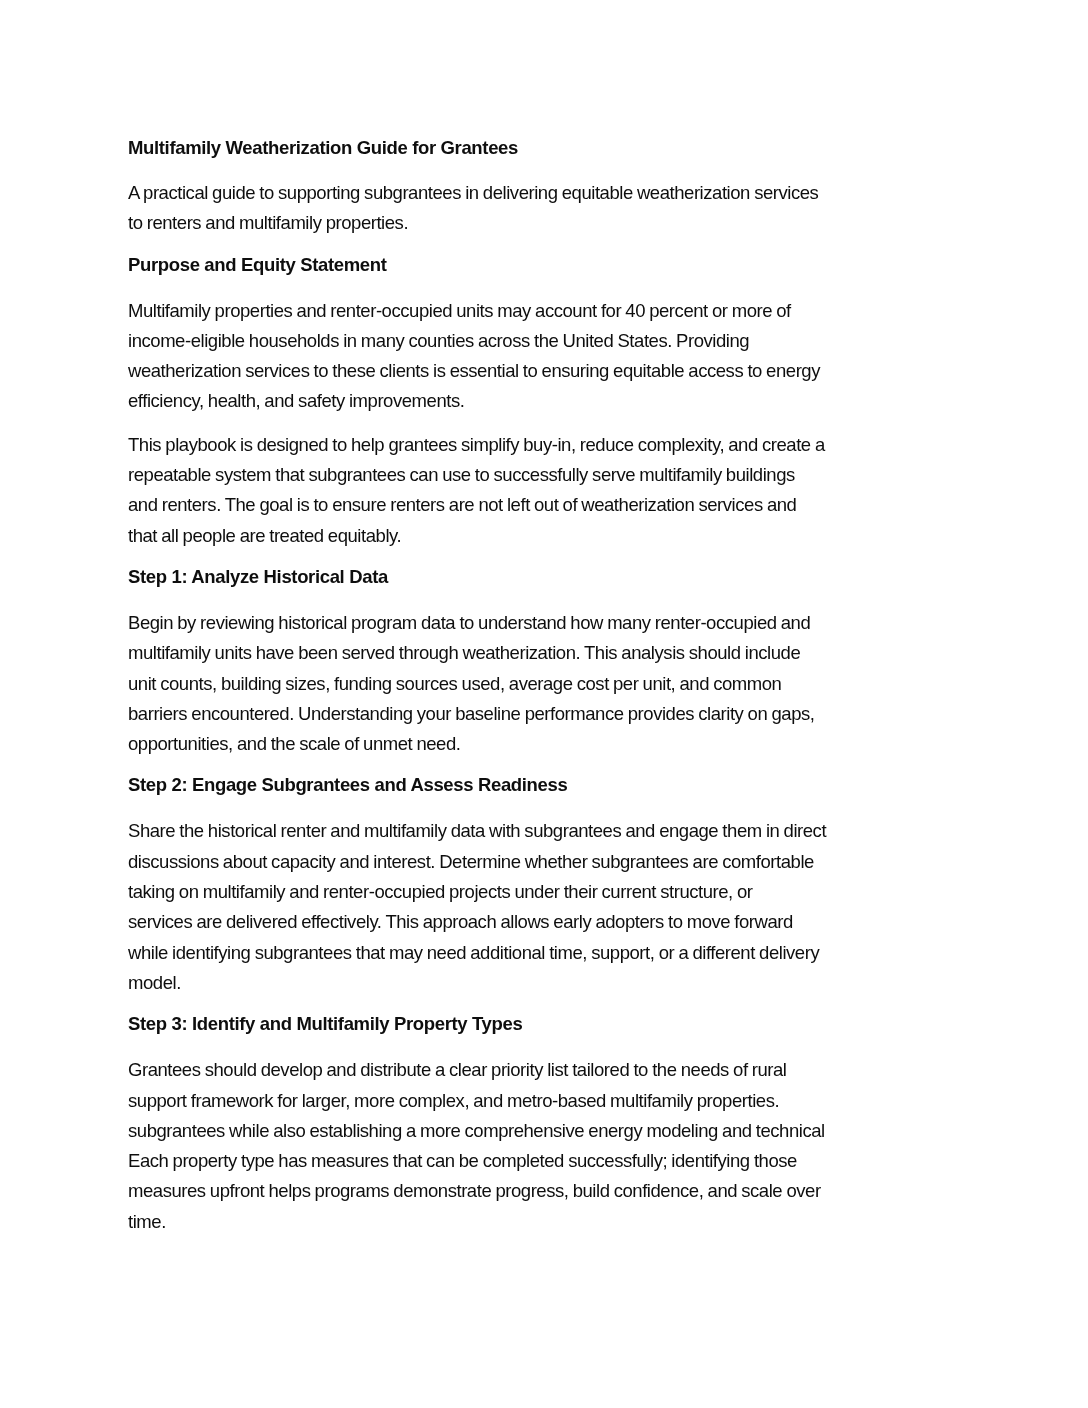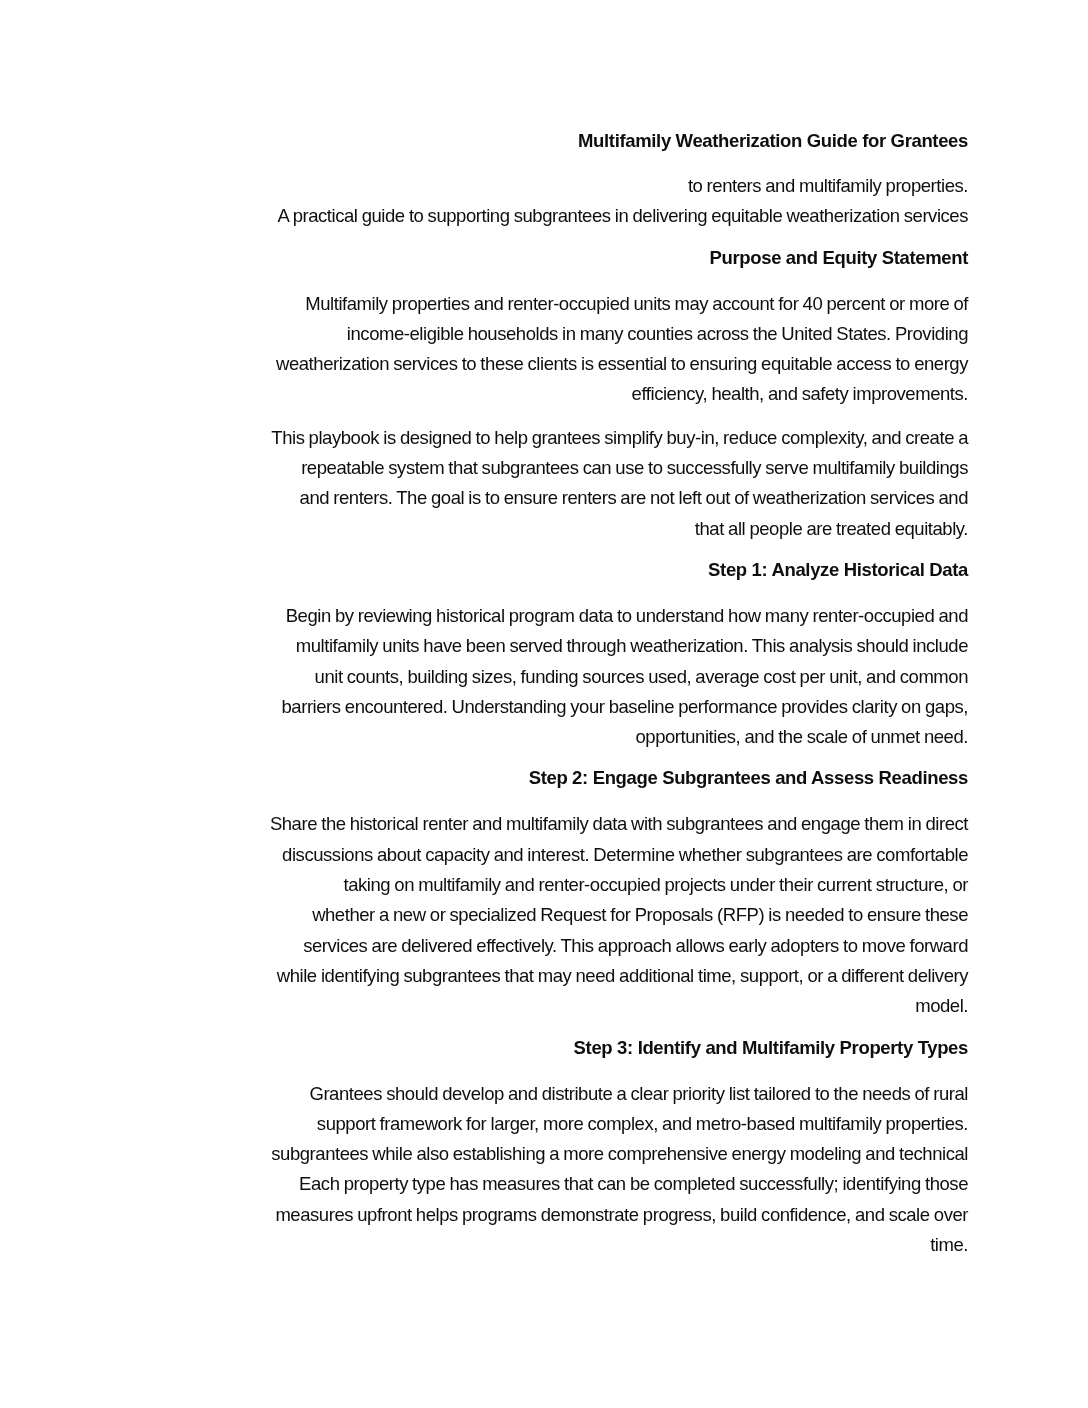--- a/index.html
+++ b/index.html
@@ -11,23 +11,22 @@
       width: 1088px;
       height: 1408px;
       position: relative;
       overflow: hidden;
       font-family: "Liberation Sans", sans-serif;
       color: #0e0e0e;
     }
     .page {
       position: absolute;
       left: 128px;
-      top: 128px;
+      top: 135px;
       width: 840px;
-      text-align: right;
     }
     .heading {
       font-weight: bold;
       font-size: 18.5px;
       line-height: 26px;
       letter-spacing: -0.35px;
       margin: 0 0 18px 0;
       white-space: nowrap;
     }
     .para {
@@ -46,22 +45,22 @@
     }
   </style>
 </head>
 <body>
 
 <div class="page">
 
   <div class="heading title">Multifamily Weatherization Guide for Grantees</div>
 
   <p class="para">
+    <span class="line">A practical guide to supporting subgrantees in delivering equitable weatherization services</span>
     <span class="line">to renters and multifamily properties.</span>
-    <span class="line">A practical guide to supporting subgrantees in delivering equitable weatherization services</span>
   </p>
 
   <div>
     <div class="heading">Purpose and Equity Statement</div>
     <p class="para">
       <span class="line">Multifamily properties and renter-occupied units may account for 40 percent or more of</span>
       <span class="line">income-eligible households in many counties across the United States. Providing</span>
       <span class="line">weatherization services to these clients is essential to ensuring equitable access to energy</span>
       <span class="line">efficiency, health, and safety improvements.</span>
     </p>
@@ -83,21 +82,20 @@
       <span class="line">opportunities, and the scale of unmet need.</span>
     </p>
   </div>
 
   <div>
     <div class="heading">Step 2: Engage Subgrantees and Assess Readiness</div>
     <p class="para">
       <span class="line">Share the historical renter and multifamily data with subgrantees and engage them in direct</span>
       <span class="line">discussions about capacity and interest. Determine whether subgrantees are comfortable</span>
       <span class="line">taking on multifamily and renter-occupied projects under their current structure, or</span>
-      <span class="line">whether a new or specialized Request for Proposals (RFP) is needed to ensure these</span>
       <span class="line">services are delivered effectively. This approach allows early adopters to move forward</span>
       <span class="line">while identifying subgrantees that may need additional time, support, or a different delivery</span>
       <span class="line">model.</span>
     </p>
   </div>
 
   <div>
     <div class="heading">Step 3: Identify and Multifamily Property Types</div>
     <p class="para">
       <span class="line">Grantees should develop and distribute a clear priority list tailored to the needs of rural</span>

